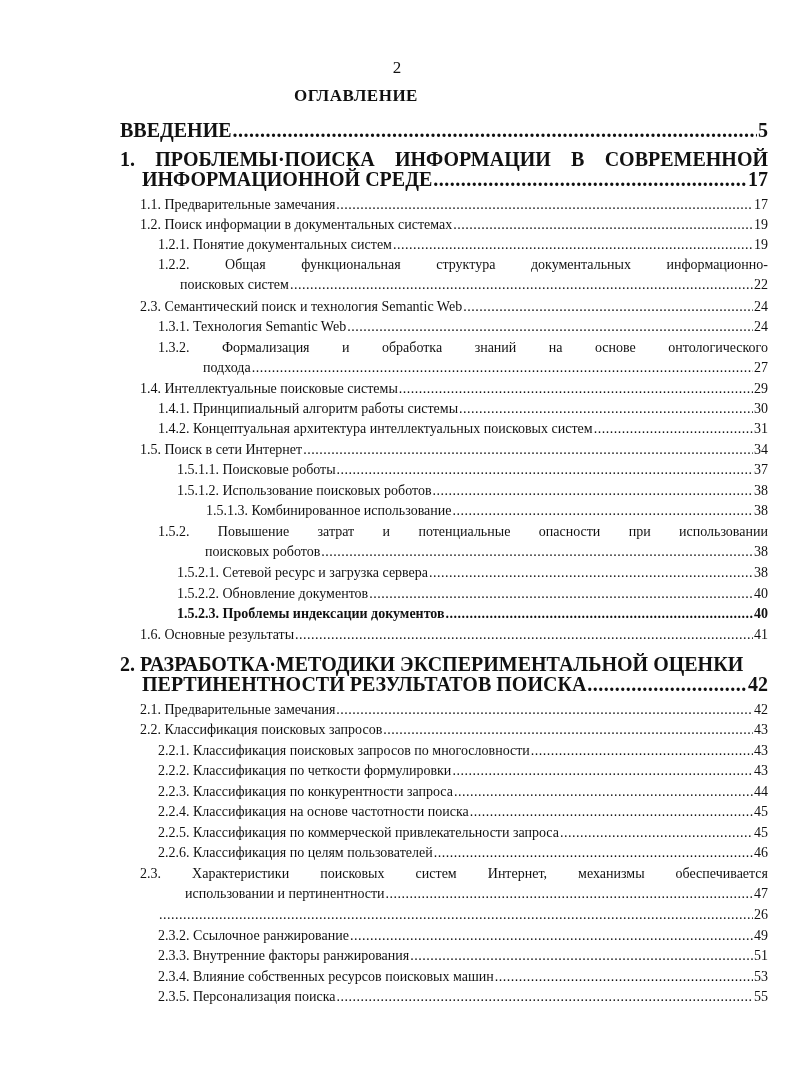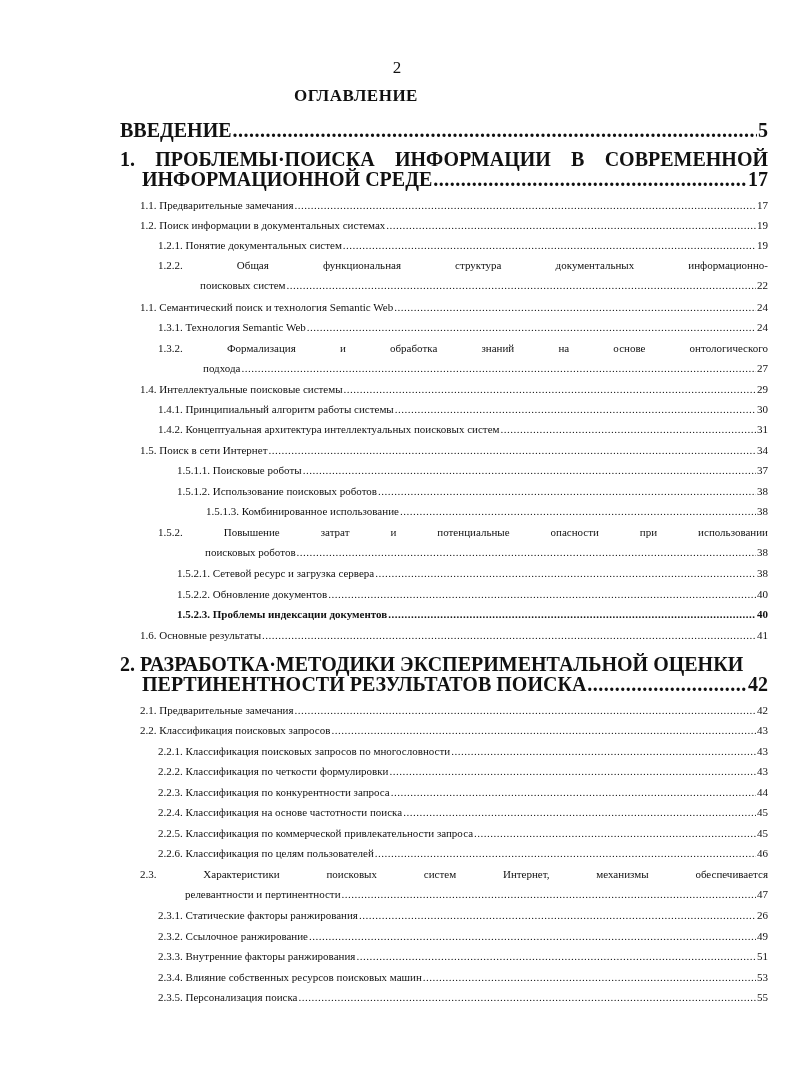--- a/index.html
+++ b/index.html
@@ -1,21 +1,21 @@
 <!DOCTYPE html>
 <html><head>
 <meta charset="utf-8">
 <style>
   html, body { margin: 0; padding: 0; background: #ffffff; }
   body { width: 794px; height: 1085px; position: relative; overflow: hidden;
          font-family: "Liberation Serif", "DejaVu Serif", serif; color: #111; }
   .page-number { position: absolute; top: 58px; left: 0; width: 794px; text-align: center; font-size: 17px; }
   .toc-title { position: absolute; top: 86px; left: 0; width: 712px; text-align: center; font-size: 17px; font-weight: bold; letter-spacing: 0.5px; }
   .toc { position: absolute; top: 120px; left: 0; width: 794px; }
-  .entry { position: absolute; right: 26px; font-size: 11px; line-height: 20px; }
+  .entry { position: absolute; right: 26px; font-size: 14px; line-height: 20px; }
   .entry.bold { font-weight: bold; font-size: 20px; }
   .line { display: flex; align-items: baseline; white-space: nowrap; }
   .line .txt { flex: 0 0 auto; }
   .line .dots { flex: 1 1 auto; overflow: hidden; margin: 0 1px; letter-spacing: 0.5px; }
   .line .dots::before { content: "................................................................................................................................................................................................................................................................"; }
   .line .pg { flex: 0 0 auto; }
   .first { white-space: nowrap; text-align: justify; text-align-last: justify; }
 </style>
 </head>
 <body>
@@ -54,29 +54,29 @@
     </div>
     <div class="entry" style="top: 115px; left: 158px;">
       <div class="line">
         <span class="txt">1.2.1. Понятие документальных систем</span>
         <span class="dots"></span>
         <span class="pg">19</span>
       </div>
     </div>
     <div class="entry" style="top: 135px; left: 158px;">
       <div class="first" style="white-space: nowrap;">1.2.2. Общая функциональная структура документальных информационно-</div>
-      <div class="line" style="margin-left: 42px;">
+      <div class="line" style="margin-left: 22px;">
         <span class="txt">поисковых систем</span>
         <span class="dots"></span>
         <span class="pg">22</span>
       </div>
     </div>
     <div class="entry" style="top: 177px; left: 140px;">
       <div class="line">
-        <span class="txt">1.1. Семантический поиск и технология Semantic Web</span>
+        <span class="txt">2.3. Семантический поиск и технология Semantic Web</span>
         <span class="dots"></span>
         <span class="pg">24</span>
       </div>
     </div>
     <div class="entry" style="top: 197px; left: 158px;">
       <div class="line">
         <span class="txt">1.3.1. Технология Semantic Web</span>
         <span class="dots"></span>
         <span class="pg">24</span>
       </div>
@@ -234,28 +234,27 @@
     <div class="entry" style="top: 723px; left: 158px;">
       <div class="line">
         <span class="txt">2.2.6. Классификация по целям пользователей</span>
         <span class="dots"></span>
         <span class="pg">46</span>
       </div>
     </div>
     <div class="entry" style="top: 744px; left: 140px;">
       <div class="first" style="white-space: nowrap;">2.3. Характеристики поисковых систем Интернет, механизмы обеспечивается</div>
       <div class="line" style="margin-left: 45px;">
-        <span class="txt">релевантности и пертинентности</span>
+        <span class="txt">использовании и пертинентности</span>
         <span class="dots"></span>
         <span class="pg">47</span>
       </div>
     </div>
     <div class="entry" style="top: 785px; left: 158px;">
       <div class="line">
-        <span class="txt">2.3.1. Статические факторы ранжирования</span>
         <span class="dots"></span>
         <span class="pg">26</span>
       </div>
     </div>
     <div class="entry" style="top: 806px; left: 158px;">
       <div class="line">
         <span class="txt">2.3.2. Ссылочное ранжирование</span>
         <span class="dots"></span>
         <span class="pg">49</span>
       </div>

